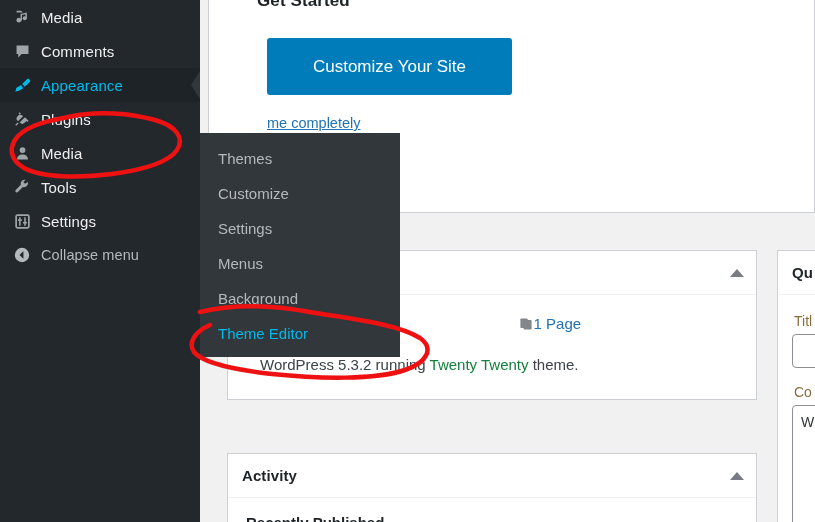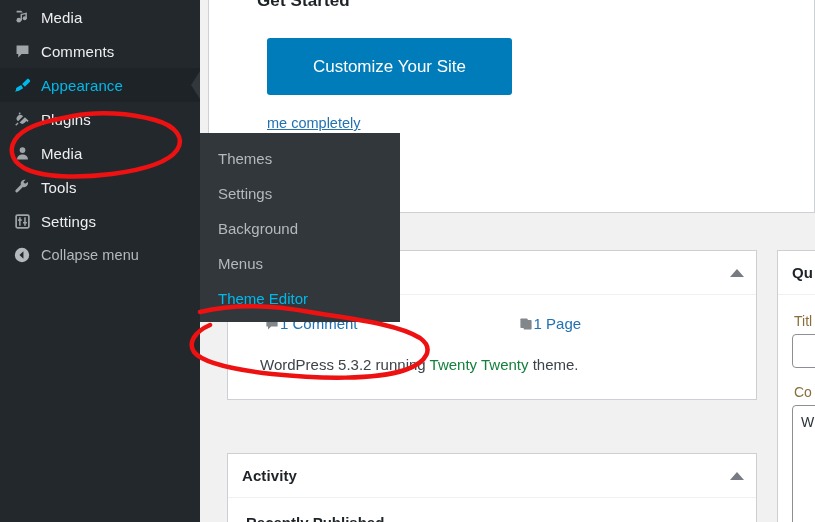--- a/index.html
+++ b/index.html
@@ -292,27 +292,30 @@
       <textarea class="qd-textarea" style="">W</textarea>
     </div>
   </div>
 </div>
 
 <div id="flyout">
   <div class="sub-item">
     <span>Themes</span>
   </div>
   <div class="sub-item">
+    <span>Customize</span>
+  </div>
+  <div class="sub-item">
     <span>Settings</span>
   </div>
   <div class="sub-item">
+    <span>Menus</span>
+  </div>
+  <div class="sub-item">
     <span>Background</span>
-  </div>
-  <div class="sub-item">
-    <span>Menus</span>
   </div>
   <div class="sub-item is-active">
     <span>Theme Editor</span>
   </div>
 </div>
 
 <svg id="annotations" viewBox="0 0 815 522">
   <g fill="none" stroke="#ee1111" stroke-width="4.5" stroke-linecap="round" stroke-linejoin="round">
     <path d="M73 116 C 52 120, 30 124, 18 136 C 8 147, 10 160, 24 168 C 42 178, 80 178, 112 174 C 142 170, 168 163, 177 150 C 185 138, 176 126, 155 120 C 130 113, 98 111, 73 116 Z"></path>
     <path d="M200 312 C 232 304, 272 305, 310 312 C 352 319, 398 324, 420 338 C 434 348, 428 362, 405 370 C 375 380, 320 379, 272 374 C 228 369, 202 362, 194 352 C 188 343, 194 332, 210 325"></path>

